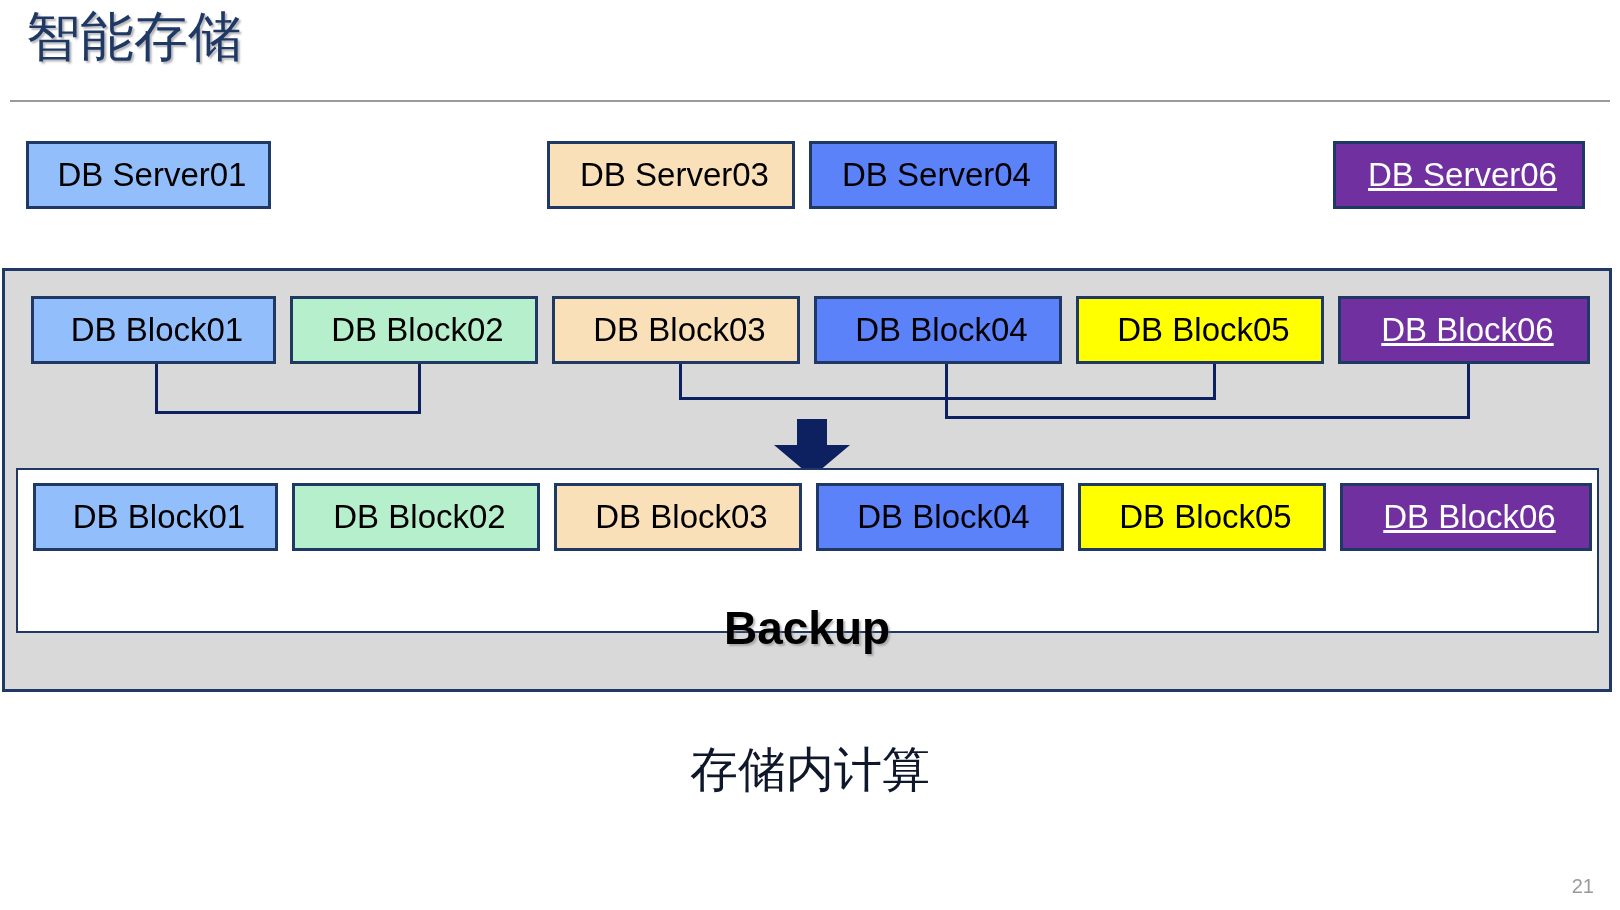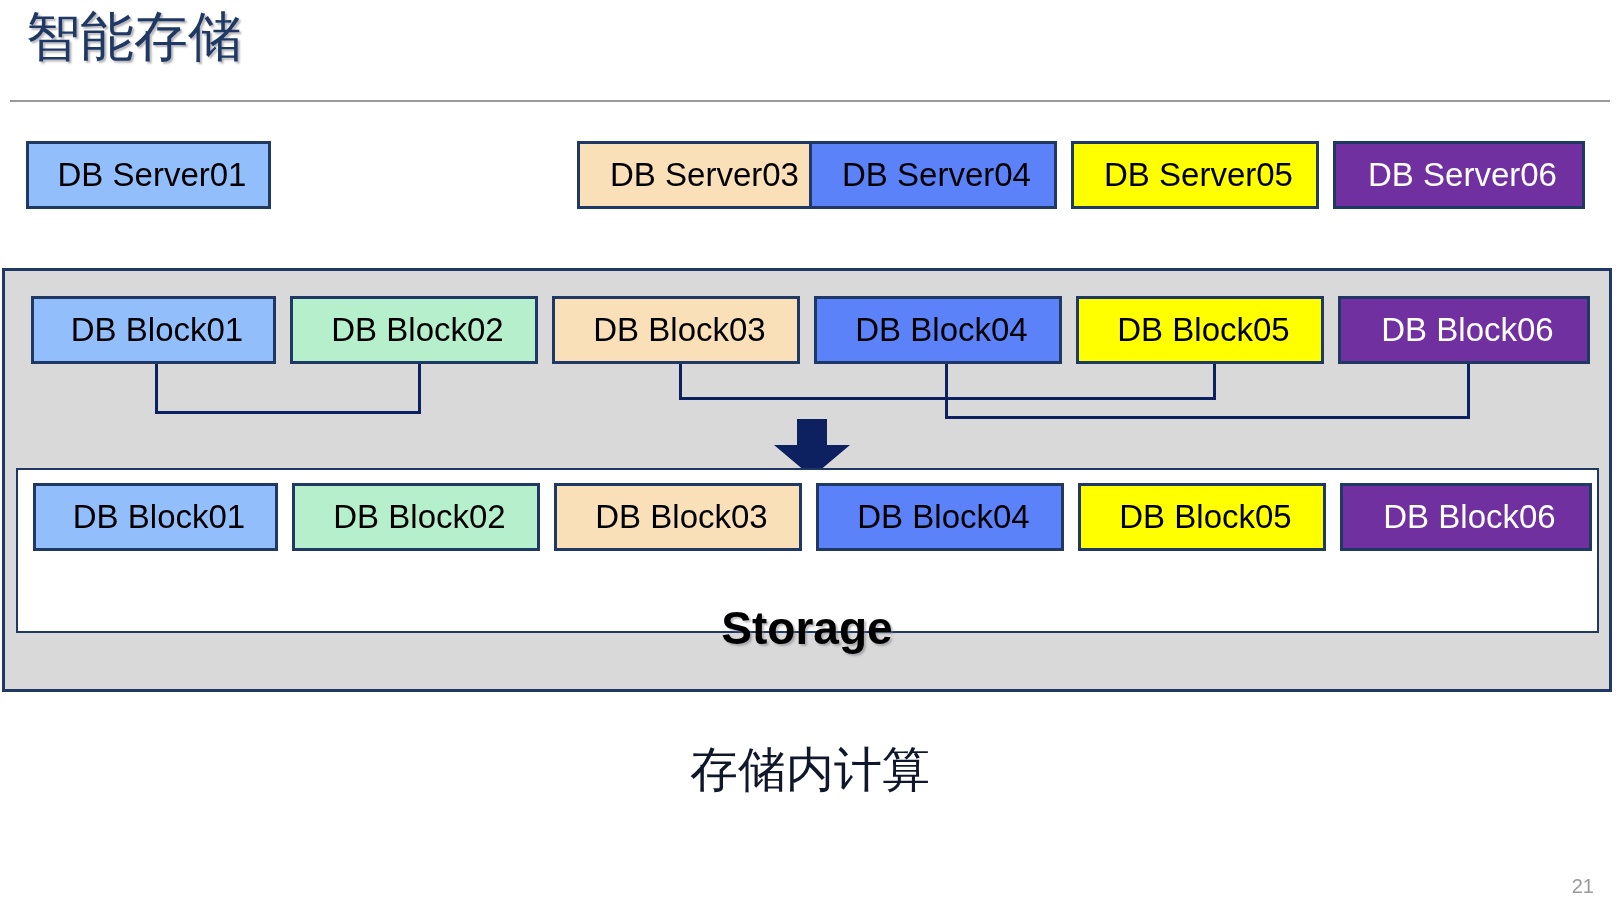--- a/index.html
+++ b/index.html
@@ -43,21 +43,21 @@
     border: 3px solid #1F3864;
     display: flex;
     align-items: center;
     justify-content: center;
     font-size: 33px;
     color: #000000;
     white-space: nowrap;
     letter-spacing: 0px;
     padding-left: 7px;
   }
-  .node.on-dark { color: #FFFFFF; }
+  .node.on-dark { color: #FFFFFF; text-decoration: underline; }
 
   
   #storage-container {
     position: absolute;
     left: 2px;
     top: 268px;
     width: 1610px;
     height: 424px;
     box-sizing: border-box;
     background: #D9D9D9;
@@ -138,28 +138,25 @@
 </head>
 <body>
 
 <div id="slide-title">智能存储</div>
 <div id="title-rule"></div>
 
 <div id="server-row" style="position: absolute; left: 0px; top: 0px; width: 1620px; height: 910px; pointer-events: none;">
     <div class="node" style="left: 26px; top: 141px; width: 245px; height: 68px; background: rgb(147, 190, 252); color: rgb(0, 0, 0);">
       <span>DB Server01</span>
     </div>
-    <div class="node" style="left: 547px; top: 141px; width: 248px; height: 68px; background: rgb(250, 224, 185); color: rgb(0, 0, 0); margin-left: 30px;">
+    <div class="node" style="left: 547px; top: 141px; width: 248px; height: 68px; background: rgb(250, 224, 185); color: rgb(0, 0, 0);">
       <span>DB Server03</span>
     </div>
     <div class="node" style="left: 809px; top: 141px; width: 248px; height: 68px; background: rgb(92, 130, 250); color: rgb(0, 0, 0);">
       <span>DB Server04</span>
-    </div>
-    <div class="node" style="left: 1071px; top: 141px; width: 248px; height: 68px; background: rgb(255, 255, 0); color: rgb(0, 0, 0);">
-      <span>DB Server05</span>
     </div>
     <div class="node on-dark" style="left: 1333px; top: 141px; width: 252px; height: 68px; background: rgb(112, 48, 160); color: rgb(255, 255, 255);">
       <span>DB Server06</span>
     </div>
   </div>
 
 <div id="storage-container">
 
   <div id="block-row-primary" style="position: absolute; left: 0px; top: 0px; width: 100%; height: 100%;">
       <div class="node" style="left: 26px; top: 25px; width: 245px; height: 68px; background: rgb(147, 190, 252); color: rgb(0, 0, 0);">
@@ -214,20 +211,20 @@
         </div>
         <div class="node" style="left: 1071px; top: 13px; width: 248px; height: 68px; background: rgb(255, 255, 0); color: rgb(0, 0, 0);">
           <span>DB Block05</span>
         </div>
         <div class="node on-dark" style="left: 1333px; top: 13px; width: 252px; height: 68px; background: rgb(112, 48, 160); color: rgb(255, 255, 255);">
           <span>DB Block06</span>
         </div>
       </div>
   </div>
 
-  <div id="storage-label">Storage</div>
+  <div id="storage-label">Backup</div>
 </div>
 
 <div id="caption">
     <div>存储内计算</div>
   </div>
 
 <div id="page-number">21</div>
 
 </body></html>

